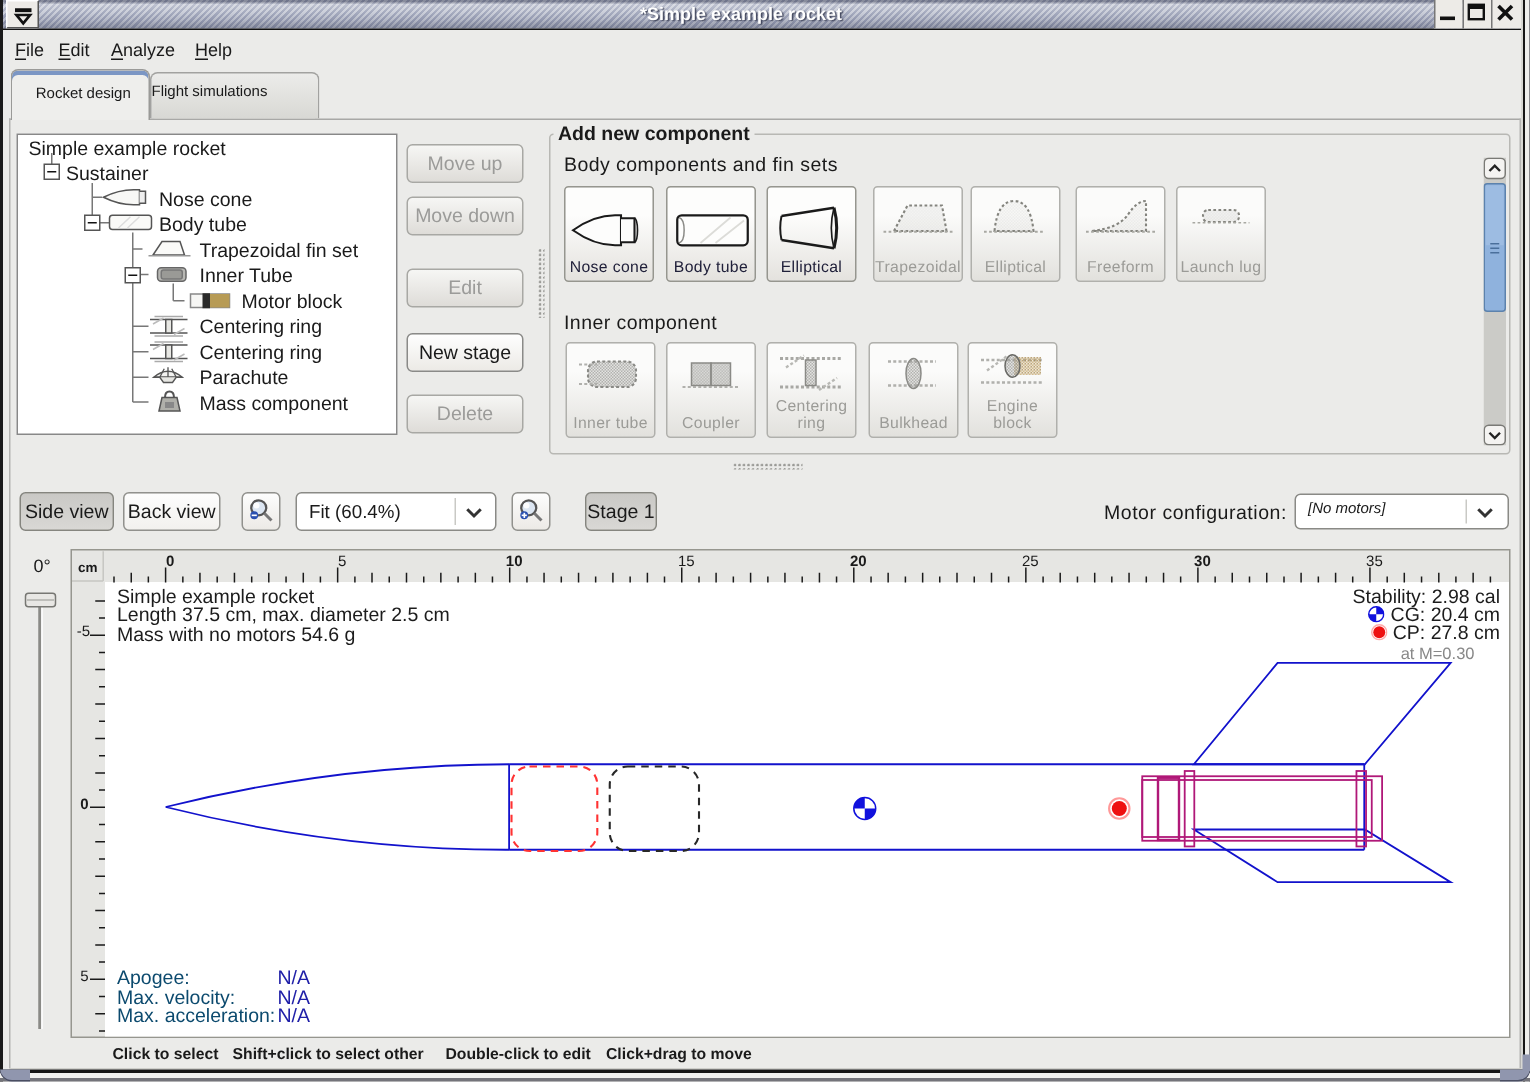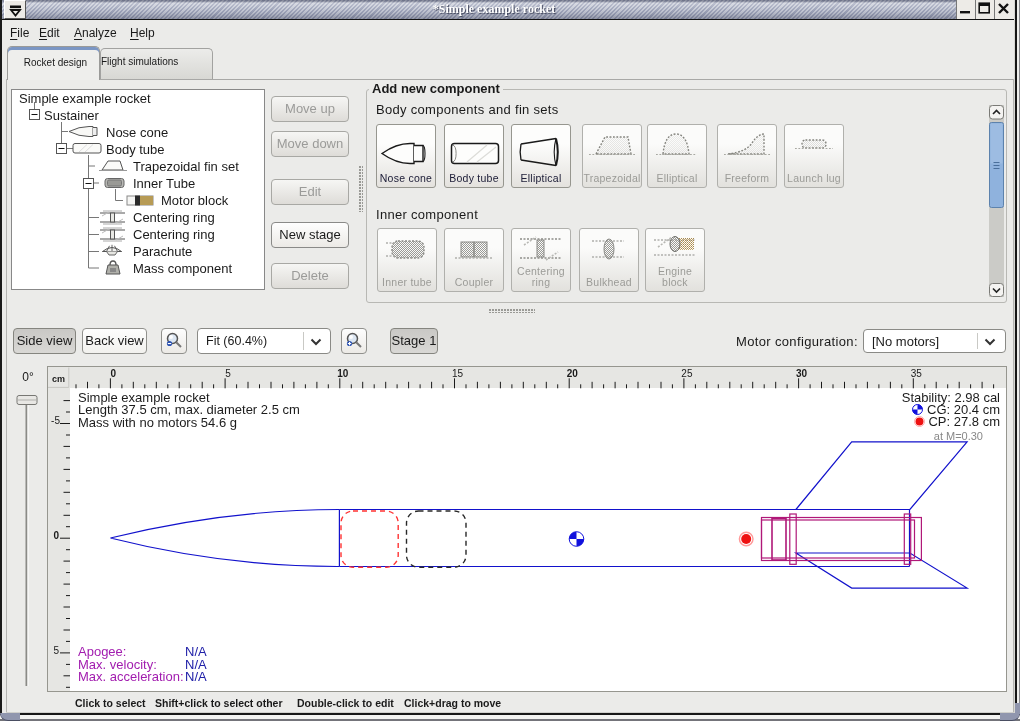--- a/index.html
+++ b/index.html
@@ -11,21 +11,21 @@
 #frameR{left:1014px;top:0;width:6px;height:721px;background:linear-gradient(90deg,#d8d8d4 0 1px,#161616 1px 3px,#efefed 3px 5.5px,#87878b 5.5px 6px);}
 #frameB{left:0;top:713px;width:1020px;height:8px;background:linear-gradient(#161616 0 2px,#f2f2f0 2px 6px,#74747a 6px 8px);}
 #cornBL{left:0;top:713px;width:20px;height:8px;background:#9096ae;border-radius:0 0 0 8px;box-shadow:inset 0 -1px 0 #4a4e62;}
 #cornBR{left:1000px;top:713px;width:20px;height:8px;background:#9096ae;border-radius:0 0 8px 0;box-shadow:inset 0 -1px 0 #4a4e62;}
 
 #title{left:2px;top:0;width:1012px;height:19px;
 background:
  linear-gradient(rgba(50,54,76,.42) 0 1px,rgba(255,255,255,.34) 3px,rgba(255,255,255,.1) 8px,rgba(90,94,118,.14) 13px,rgba(52,56,80,.38) 19px),
  repeating-linear-gradient(135deg,#c6cad6 0 1.5px,#9da3b9 1.5px 3px);
 border-bottom:1px solid #111;}
-#titleText{left:0;top:2px;width:988px;height:16px;text-align:center;font-size:12px;font-weight:bold;color:#fff;text-shadow:1px 1px 1px #3a3f55;font-family:Liberation Serif, serif;}
+#titleText{left:0;top:2px;width:988px;height:16px;text-align:center;font-size:12px;font-weight:bold;color:#fff;text-shadow:1px 1px 1px #3a3f55;}
 #menuBtn{left:4px;top:0;width:22px;height:19px;background:#edebe7;border:1px solid #555;border-top-color:#fff;border-left-color:#fff;box-sizing:border-box;}
 #menuBtn svg{position:absolute;left:3px;top:2px;}
 .wbtn{position:absolute;top:0;width:19px;height:19px;background:#edebe7;box-sizing:border-box;border-left:1px solid #777;}
 
 #menubar{left:2px;top:20px;width:1012px;height:26px;background:#ebebe9;font-size:12px;color:#1a1a1a;}
 #menubar span{position:absolute;top:6px;}
 #menubar u{text-decoration:underline;text-underline-offset:2px;}
 
 .tab{position:absolute;box-sizing:border-box;font-size:10px;color:#1a1a1a;z-index:2;}
 #tab1{left:7px;top:46px;width:93px;height:34px;background:#eeeeec;border:1px solid #9a9a98;border-bottom:none;border-radius:5px 5px 0 0;
@@ -309,21 +309,21 @@
         <circle cx="8.5" cy="7.5" r="5" fill="#dce6f2" stroke="#555" stroke-width="1.5"></circle>
         <circle cx="7" cy="6" r="2" fill="#ffffff" opacity="0.9"></circle>
         <line x1="12.2" y1="11.2" x2="17" y2="16" stroke="#777" stroke-width="2"></line>
         <circle cx="5.5" cy="12.5" r="2.6" fill="#2a50b0"></circle>
           <rect x="3.8" y="12" width="3.4" height="1.1" fill="#fff"></rect>
           <rect x="5" y="10.9" width="1.1" height="3.4" fill="#fff"></rect>
       </svg></div>
     <div class="tbtn" style="left:390px;top:328px;width:48px;height:26px;line-height:24px;background:linear-gradient(#c9c8c5,#d9d8d5);border-color:#85857f;">Stage 1</div>
     <div class="abs" style="left:736px;top:334px;font-size:13px;letter-spacing:0.35px;color:#1a1a1a;">Motor configuration:</div>
     <div class="tbtn" style="left:863px;top:329px;width:143px;height:24px;background:#fff;border-color:#8a8a86;">
-      <div style="position:absolute;left:8px;top:4px;font-size:13px;">[No motors]</div>
+      <div style="position:absolute;left:8px;top:4px;font-size:10px;font-style:italic;">[No motors]</div>
       <div style="position:absolute;right:27px;top:3px;bottom:3px;width:1px;background:#c9c9c5;"></div>
       <svg width="12" height="8" viewBox="0 0 12 8" style="position:absolute;right:9px;top:8px;">
           <path d="M1.5 1.5 L6 6 L10.5 1.5" fill="none" stroke="#333" stroke-width="2"></path>
         </svg>
     </div>
   </div>
 
   <div class="abs" style="left:12px;top:370px;width:32px;text-align:center;font-size:12px;color:#1a1a1a;">0°</div>
   <svg class="abs" style="left:10px;top:392px;" width="34" height="296" viewBox="0 0 34 296">
     <rect x="15.5" y="4" width="2" height="290" fill="#8a8a86"></rect>
@@ -393,21 +393,21 @@
 
   <div class="abs" style="left:78px;top:391.5px;font-size:13px;line-height:12.6px;color:#1c1c1c;">Simple example rocket<br>Length 37.5 cm, max. diameter 2.5 cm<br>Mass with no motors 54.6 g</div>
   <div class="abs" style="left:700px;top:391.5px;width:300px;font-size:13px;line-height:12.4px;color:#1c1c1c;text-align:right;">Stability: 2.98 cal<br><svg width="11" height="11" viewBox="0 0 11 11" style="vertical-align:-1px">
         <circle cx="5.5" cy="5.5" r="5" fill="#fff" stroke="#1111dd"></circle>
         <path d="M5.5 5.5 L5.5 0.5 A5 5 0 0 0 0.5 5.5 Z M5.5 5.5 L5.5 10.5 A5 5 0 0 0 10.5 5.5 Z" fill="#1111dd" transform="rotate(90 5.5 5.5)"></path>
       </svg> CG: 20.4 cm<br><svg width="11" height="11" viewBox="0 0 11 11" style="vertical-align:-1px">
         <circle cx="5.5" cy="5.5" r="4" fill="#ee1111"></circle>
         <circle cx="5.5" cy="5.5" r="5" fill="none" stroke="#ffaaaa"></circle>
       </svg> CP: 27.8 cm</div>
   <div class="abs" style="left:700px;top:430px;width:283px;font-size:11px;color:#888;text-align:right;">at M=0.30</div>
-  <div class="abs" style="left:78px;top:646px;font-size:13px;line-height:12.7px;color:#a21caf;">Apogee:<br>Max. velocity:<br>Max. acceleration:</div>
+  <div class="abs" style="left:78px;top:646px;font-size:13px;line-height:12.7px;color:#0c4a6e;">Apogee:<br>Max. velocity:<br>Max. acceleration:</div>
   <div class="abs" style="left:185px;top:646px;font-size:13px;line-height:12.7px;color:#2020a8;">N/A<br>N/A<br>N/A</div>
   <div class="abs" id="hints">
     <span style="position:absolute;left:75px">Click to select</span>
     <span style="position:absolute;left:155px">Shift+click to select other</span>
     <span style="position:absolute;left:297px">Double-click to edit</span>
     <span style="position:absolute;left:404px">Click+drag to move</span>
   </div>
 
   <div class="abs" id="frameL"></div>
   <div class="abs" id="frameR"></div>

